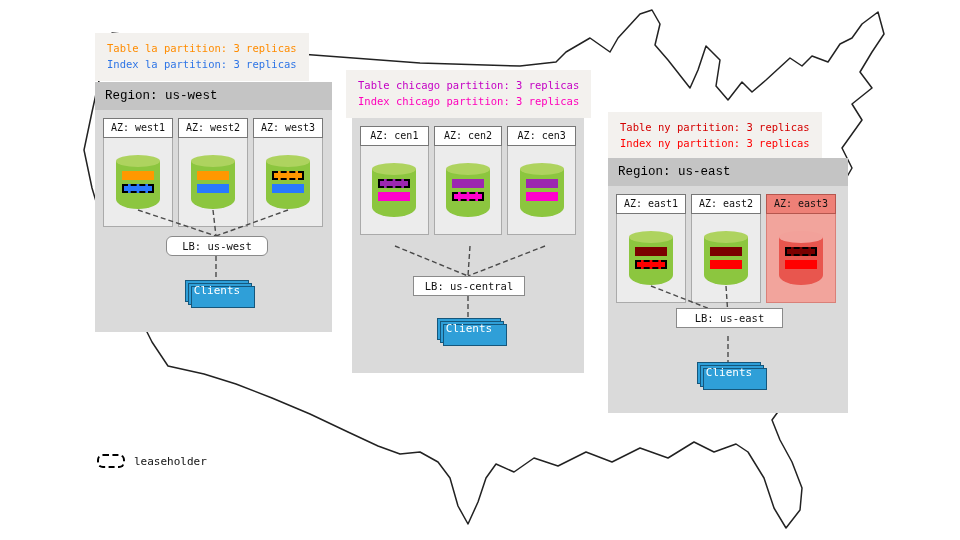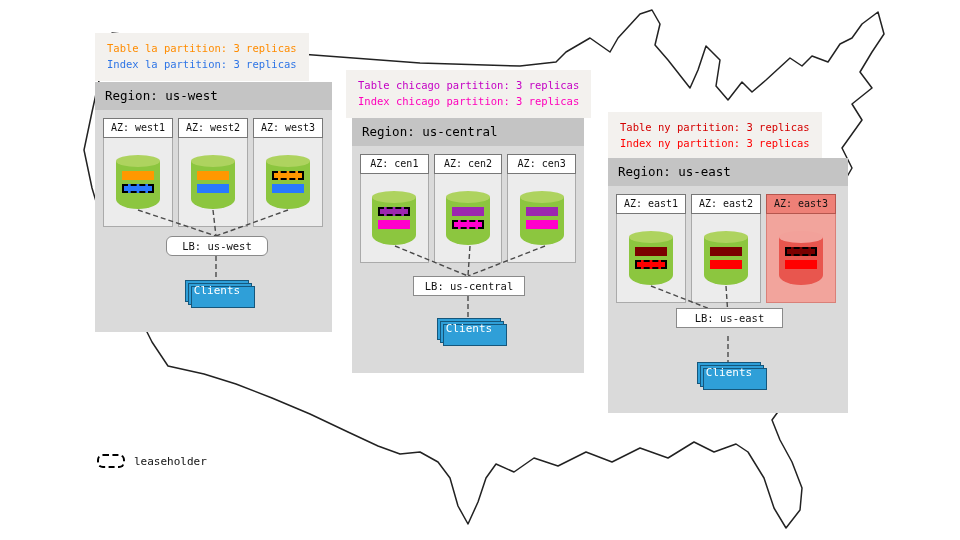--- a/index.html
+++ b/index.html
@@ -18,21 +18,21 @@
   #note-west{left:95px;top:33px;}
   #note-central{left:340px;top:70px;margin-left:6px;}
   #note-east{left:608px;top:112px;}
   
   .region{position:absolute;z-index:2;background:#dadada;}
   #region-west{left:95px;top:82px;width:237px;height:250px;}
   #region-central{left:352px;top:118px;width:232px;height:255px;}
   #region-east{left:608px;top:158px;width:240px;height:255px;}
   .region-header{
     height:28px;background:#c4c4c4;font-size:12.5px;line-height:28px;
-    padding-left:10px;color:#000;
+    padding-left:10px;color:#000;font-family:Liberation Mono, monospace;
   }
   .az-row{display:flex;gap:5px;padding:8px;}
   .az{width:70px;}
   .az-header{
     height:18px;border:1px solid #777;background:#fff;
     font-size:10px;text-align:center;line-height:18px;white-space:nowrap;
   }
   .az-body{
     height:88px;border:1px solid #aaa;border-top:none;background:#ececec;
     display:flex;justify-content:center;align-items:center;
@@ -147,21 +147,20 @@
   </div>
   <div class="lb" id="lb-west">LB: us-west</div>
   <div class="clients" id="clients-west">Clients</div>
 
   <div class="note" id="note-central">
     <div style="color: rgb(196, 0, 196);">Table chicago partition: 3 replicas</div>
     <div style="color: rgb(255, 0, 187);">Index chicago partition: 3 replicas</div>
   </div>
 
   <div class="region" id="region-central">
-    <div class="region-header">Region: us-central</div>
     <div class="az-row">
       <div class="az">
         <div class="az-header">AZ: cen1</div>
         <div class="az-body">
           <div class="cylinder">
             <div class="cyl-body"></div>
             <div class="cyl-top"></div>
             <div class="stripe s1 lh" style="background: rgb(156, 39, 176);"></div>
             <div class="stripe s2" style="background: rgb(255, 0, 204);"></div>
           </div>

